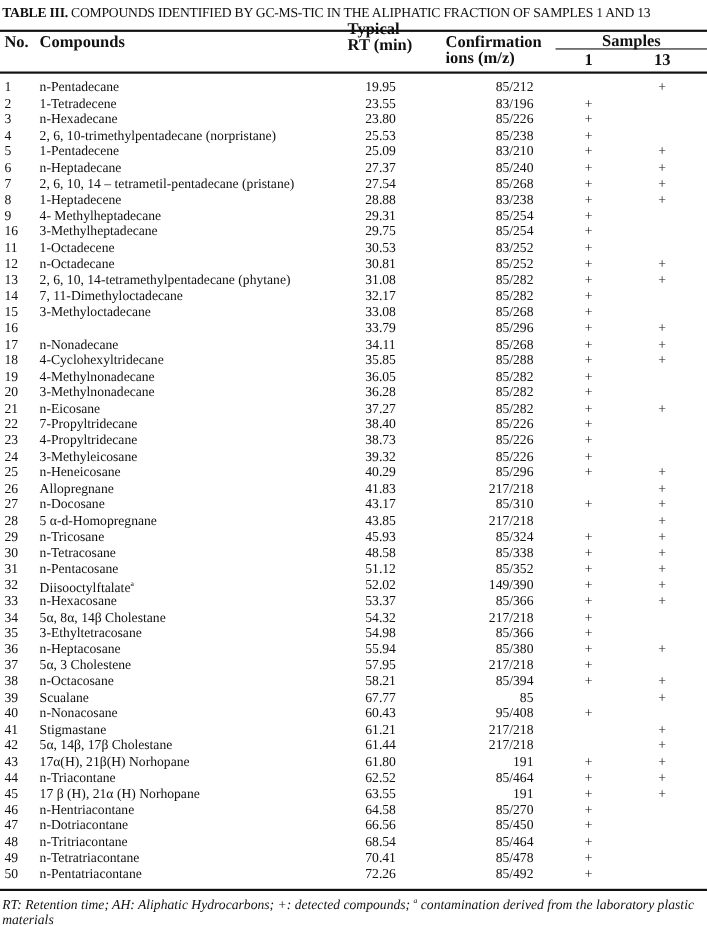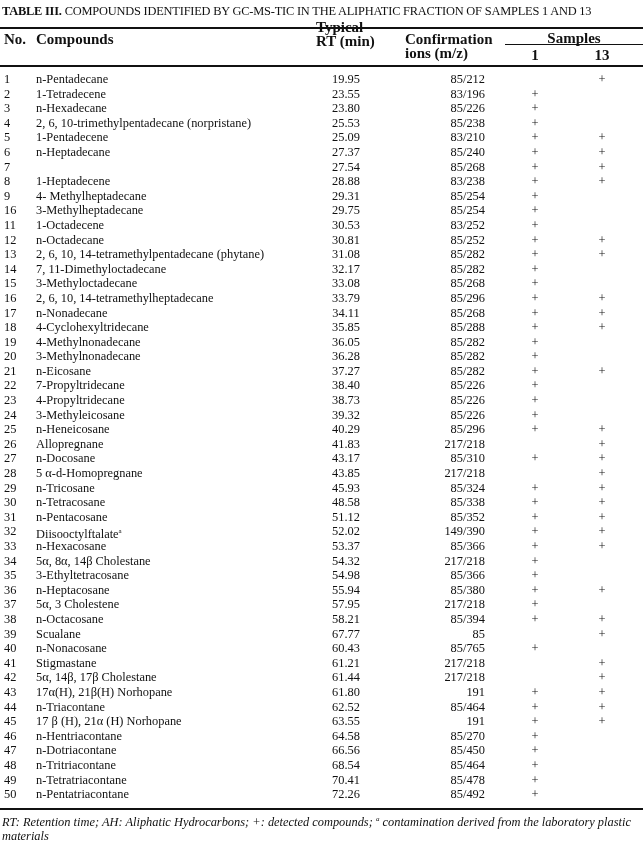--- a/index.html
+++ b/index.html
@@ -99,20 +99,21 @@
       <div class="row">
         <span class="c-no">6</span>
         <span class="c-comp">n-Heptadecane</span>
         <span class="c-rt">27.37</span>
         <span class="c-ions">85/240</span>
         <span class="c-s1">+</span>
         <span class="c-s13">+</span>
       </div>
       <div class="row">
         <span class="c-no">7</span>
+        <span class="c-comp">2, 6, 10, 14 – tetrametil-pentadecane (pristane)</span>
         <span class="c-rt">27.54</span>
         <span class="c-ions">85/268</span>
         <span class="c-s1">+</span>
         <span class="c-s13">+</span>
       </div>
       <div class="row">
         <span class="c-no">8</span>
         <span class="c-comp">1-Heptadecene</span>
         <span class="c-rt">28.88</span>
         <span class="c-ions">83/238</span>
@@ -170,21 +171,20 @@
       <div class="row">
         <span class="c-no">15</span>
         <span class="c-comp">3-Methyloctadecane</span>
         <span class="c-rt">33.08</span>
         <span class="c-ions">85/268</span>
         <span class="c-s1">+</span>
         <span class="c-s13"></span>
       </div>
       <div class="row">
         <span class="c-no">16</span>
-        <span class="c-comp">2, 6, 10, 14-tetramethylheptadecane</span>
         <span class="c-rt">33.79</span>
         <span class="c-ions">85/296</span>
         <span class="c-s1">+</span>
         <span class="c-s13">+</span>
       </div>
       <div class="row">
         <span class="c-no">17</span>
         <span class="c-comp">n-Nonadecane</span>
         <span class="c-rt">34.11</span>
         <span class="c-ions">85/268</span>
@@ -364,21 +364,21 @@
         <span class="c-comp">Scualane</span>
         <span class="c-rt">67.77</span>
         <span class="c-ions">85</span>
         <span class="c-s1"></span>
         <span class="c-s13">+</span>
       </div>
       <div class="row">
         <span class="c-no">40</span>
         <span class="c-comp">n-Nonacosane</span>
         <span class="c-rt">60.43</span>
-        <span class="c-ions">85/765</span>
+        <span class="c-ions">95/408</span>
         <span class="c-s1">+</span>
         <span class="c-s13"></span>
       </div>
       <div class="row">
         <span class="c-no">41</span>
         <span class="c-comp">Stigmastane</span>
         <span class="c-rt">61.21</span>
         <span class="c-ions">217/218</span>
         <span class="c-s1"></span>
         <span class="c-s13">+</span>

